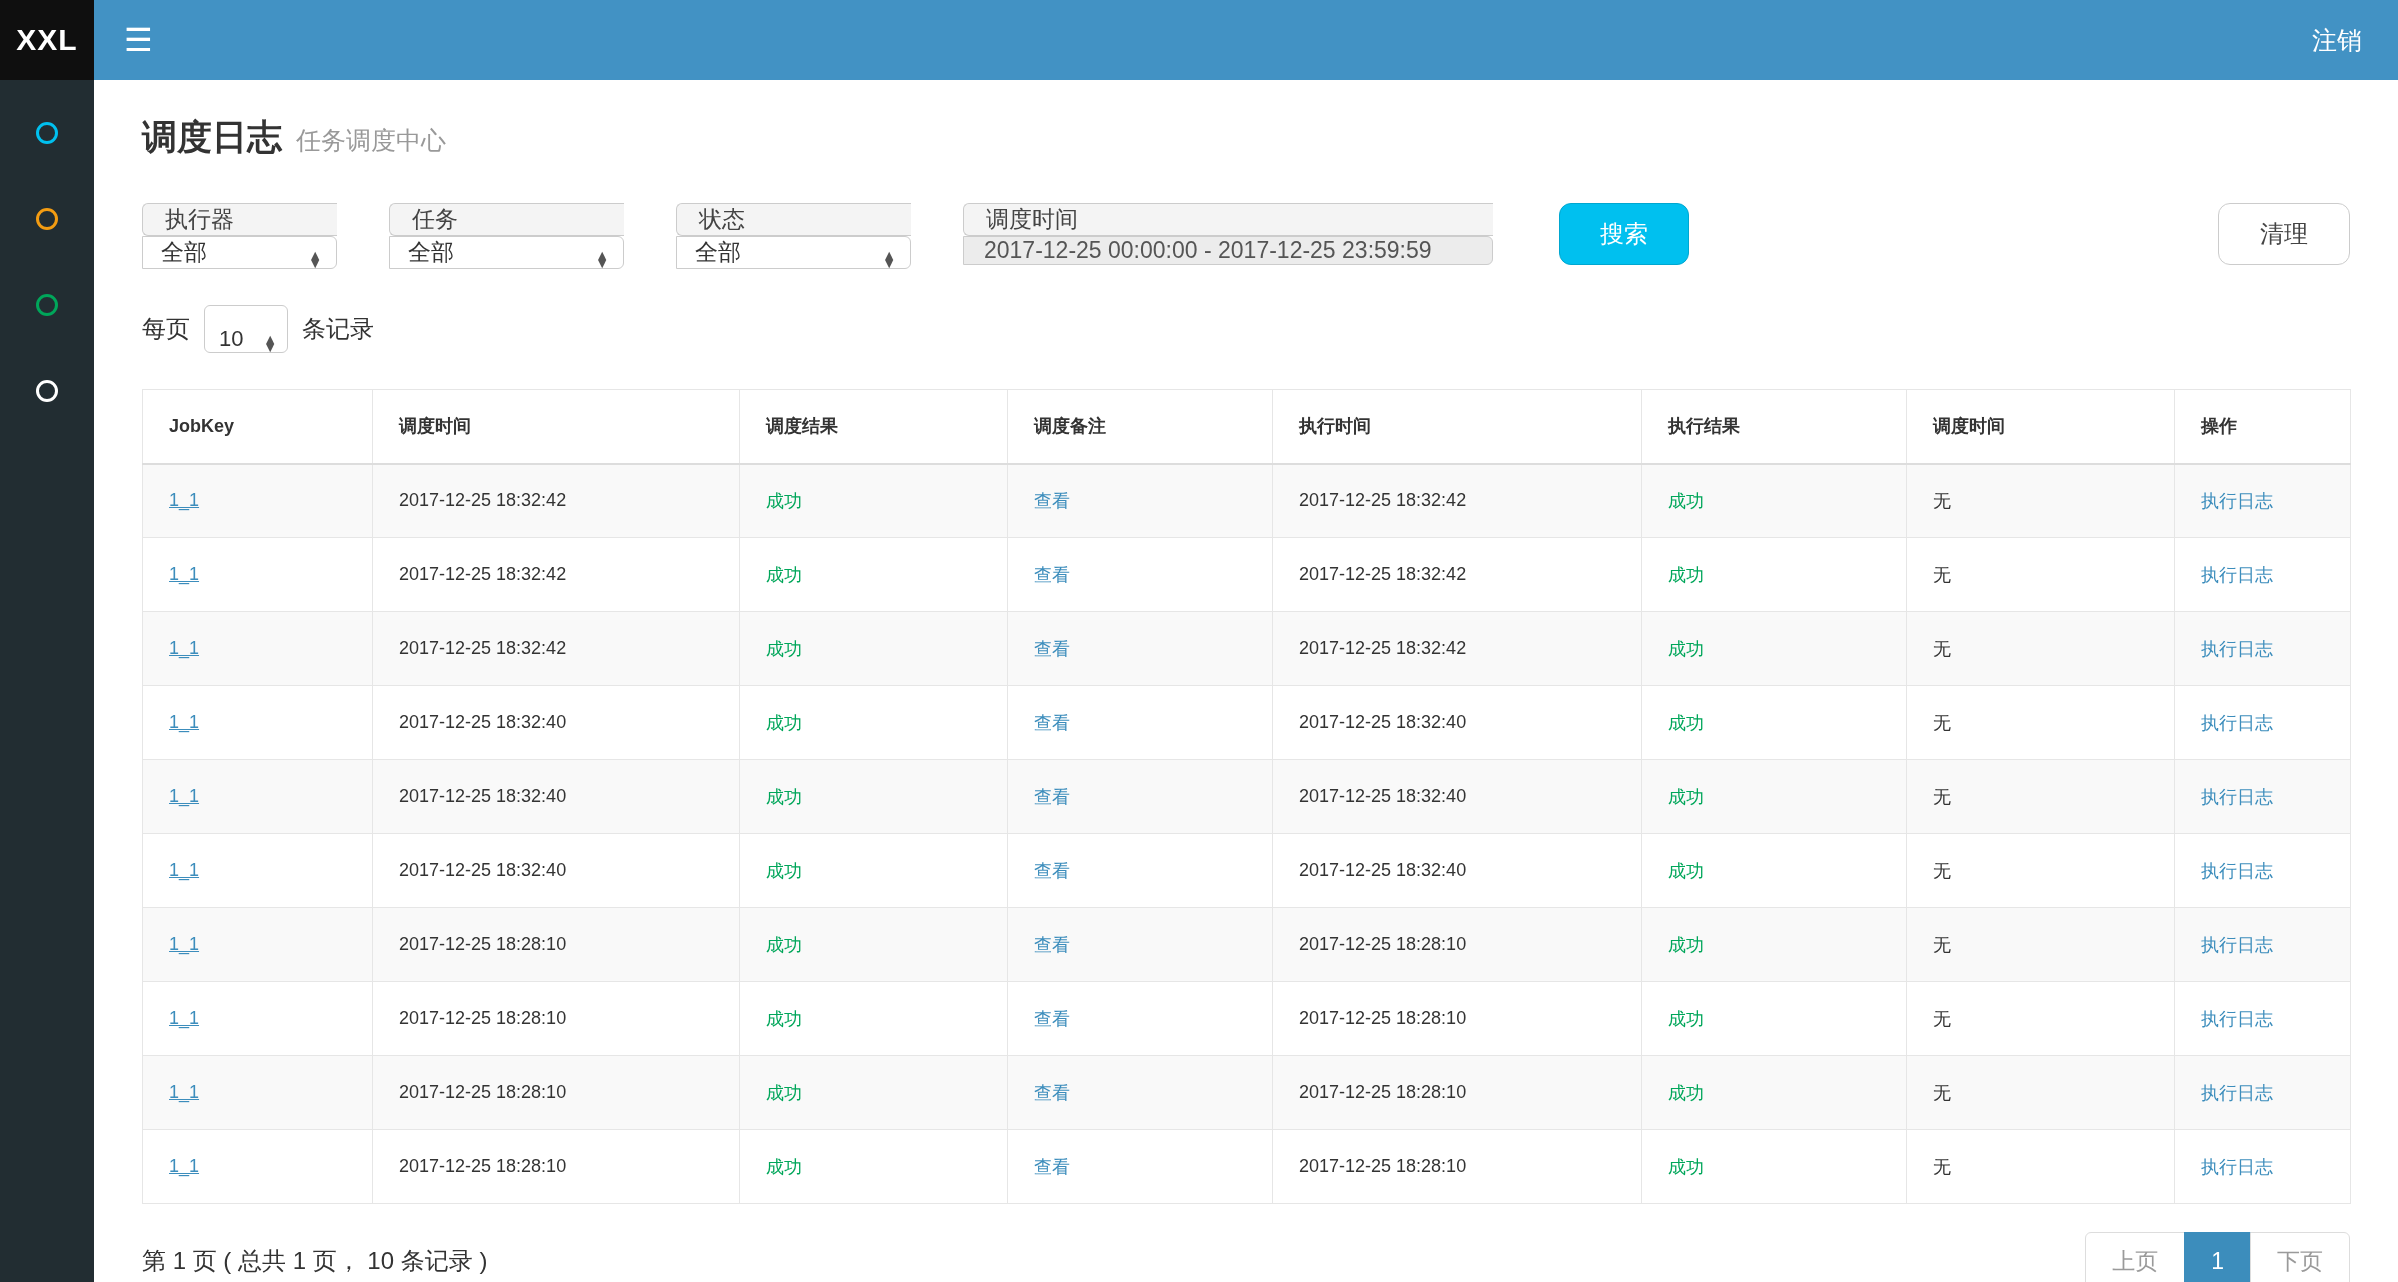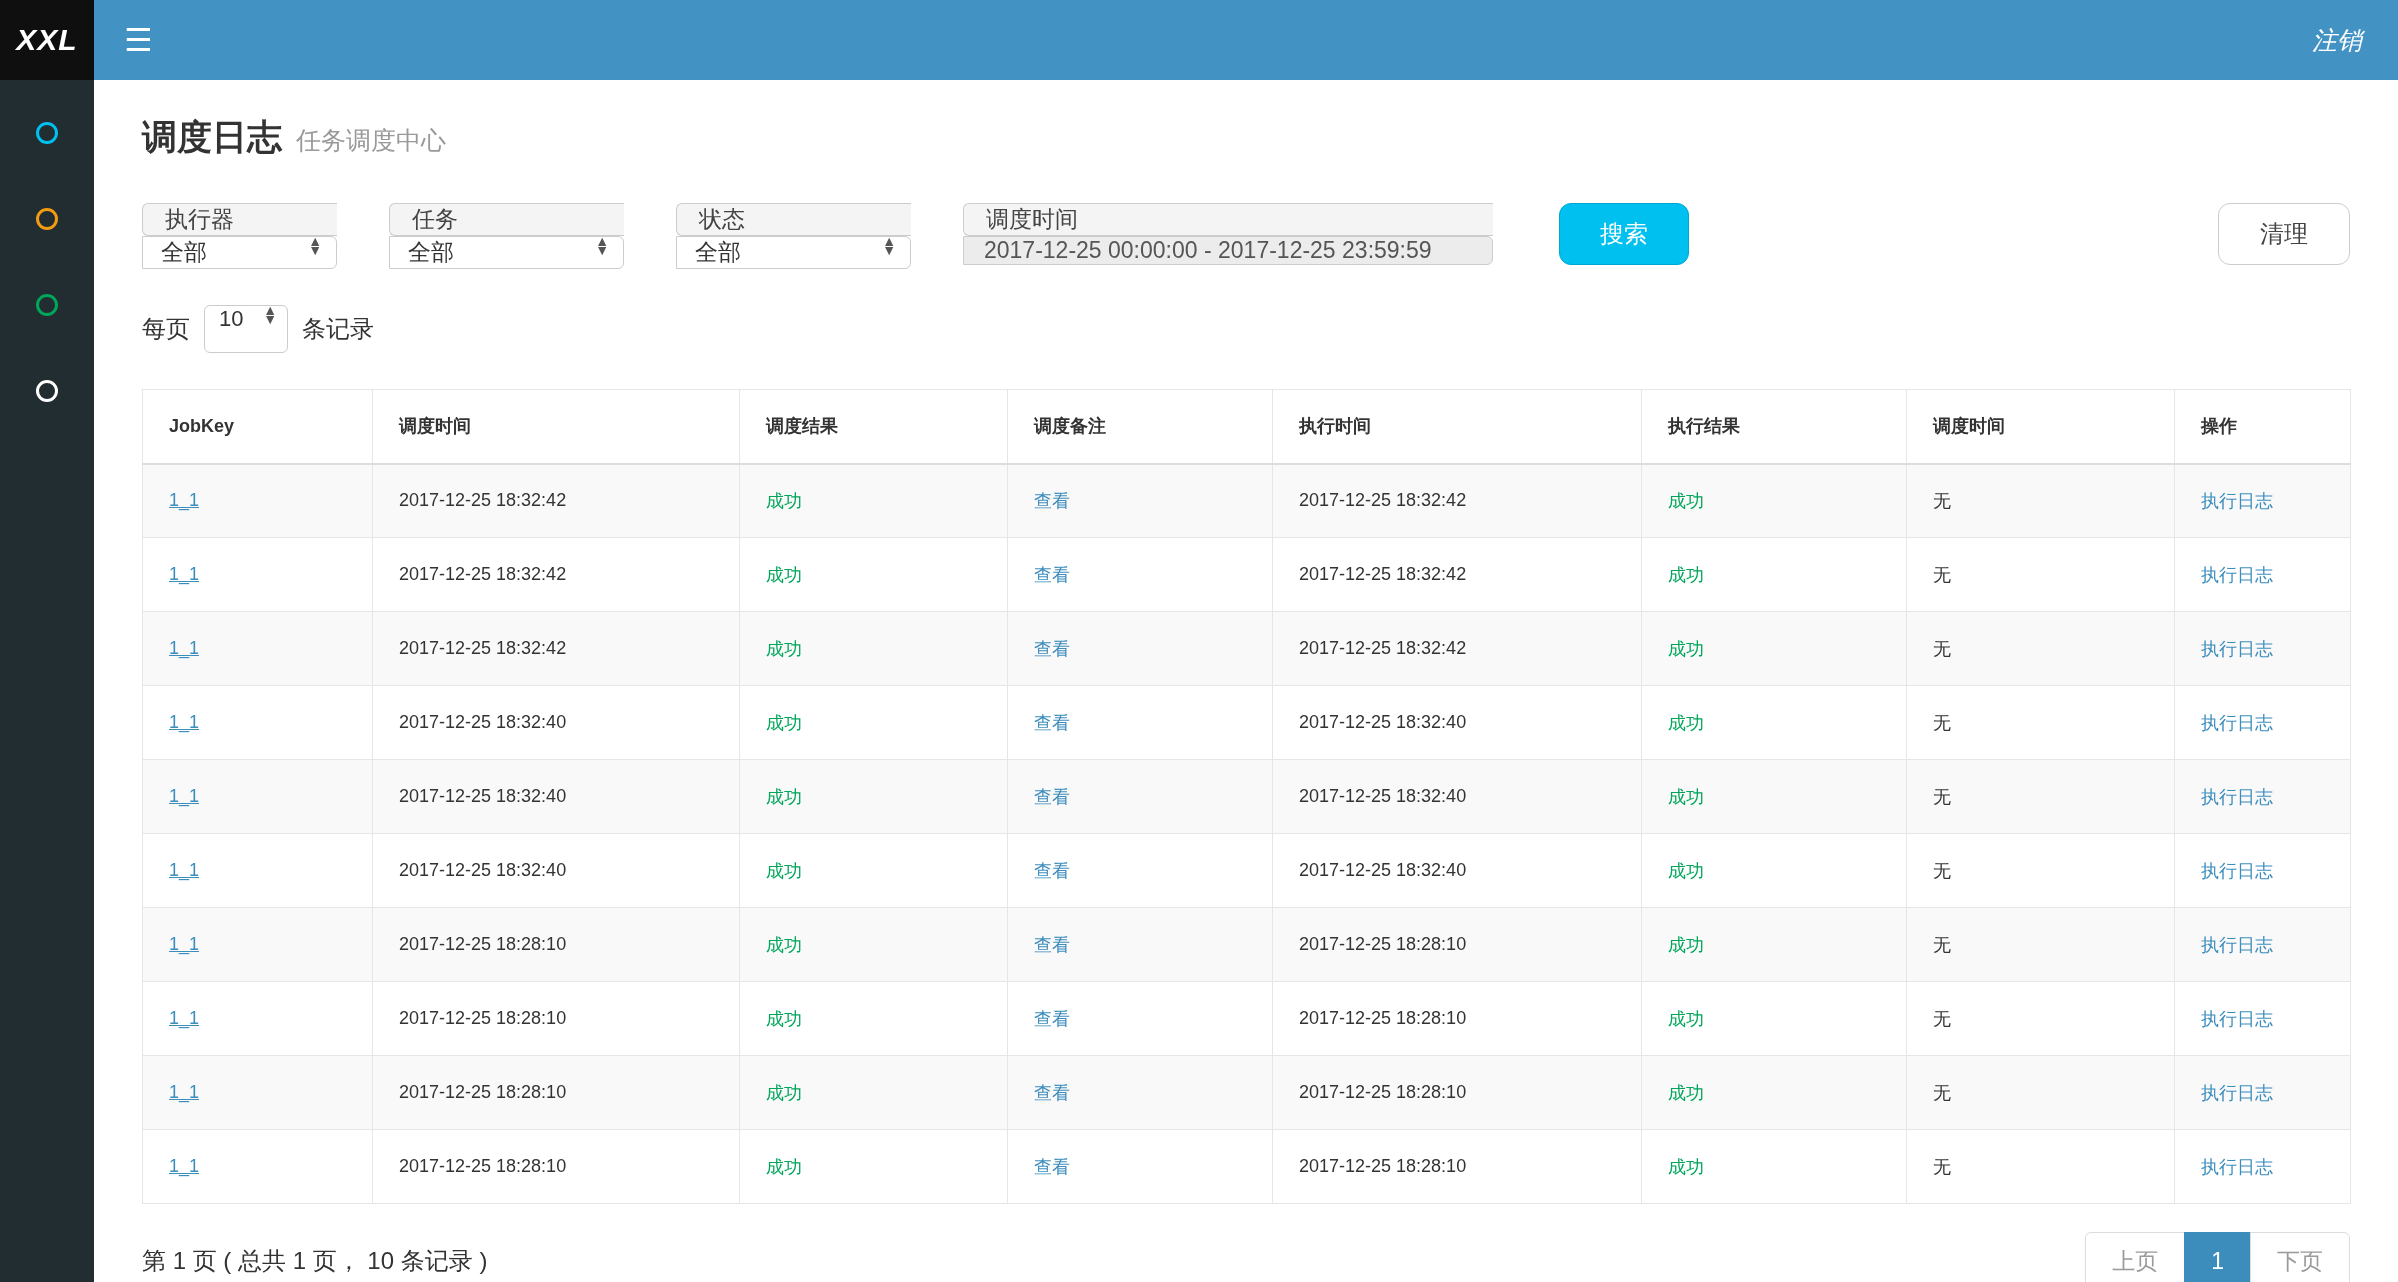--- a/index.html
+++ b/index.html
@@ -1,41 +1,41 @@
 <!DOCTYPE html>
 <html><head>
 <meta charset="utf-8">
 <style>
   * { box-sizing: border-box; margin: 0; padding: 0; }
   html, body { width: 2398px; height: 1282px; overflow: hidden; }
   body { font-family: "Liberation Sans", "DejaVu Sans", sans-serif; background: #ffffff; color: #333; }
   .app { position: relative; width: 2398px; height: 1282px; }
 
   
-  .navbar { position: absolute; top: 0; left: 0; right: 0; height: 80px; background: #4292c4; display: flex; align-items: stretch; z-index: 5; font-style: italic; }
+  .navbar { position: absolute; top: 0; left: 0; right: 0; height: 80px; background: #4292c4; display: flex; align-items: stretch; z-index: 5; }
   .logo { width: 94px; background: #0f0f0f; color: #fff; font-weight: 700; font-size: 30px; display: flex; align-items: center; justify-content: center; letter-spacing: 1px; }
   .hamburger { margin-left: 30px; align-self: center; color: #fff; font-size: 32px; line-height: 1; cursor: pointer; }
   .logout { margin-left: auto; margin-right: 36px; align-self: center; color: #fff; font-size: 25px; cursor: pointer; }
 
   
   .sidebar { position: absolute; top: 80px; left: 0; bottom: 0; width: 94px; background: #222d32; display: flex; flex-direction: column; align-items: center; padding-top: 42px; gap: 64px; }
   .ring { width: 22px; height: 22px; border-radius: 50%; border: 3px solid #fff; display: block; cursor: pointer; }
 
   
   .content { position: absolute; top: 80px; left: 94px; right: 0; bottom: 0; background: #fff; padding: 0 48px; }
   .content-header { margin-top: 34px; display: flex; align-items: baseline; }
   .content-header h1 { font-size: 35px; font-weight: 700; color: #333; }
   .content-header .subtitle { font-size: 25px; color: #999; font-weight: 400; margin-left: 14px; }
 
   
   .toolbar { margin-top: 42px; display: flex; align-items: center; }
   .igroup { display: flex; height: 62px; flex-direction: column; }
   .igroup + .igroup { margin-left: 52px; }
   .addon { background: #f4f4f4; border: 1px solid #ccc; border-right: 0; border-radius: 6px 0 0 6px; display: flex; align-items: center; padding: 0 22px; font-size: 23px; color: #444; white-space: nowrap; }
-  .selectbox { border: 1px solid #ccc; border-radius: 0 6px 6px 0; background: #fff; display: flex; align-items: flex-start; justify-content: space-between; padding: 0 14px 0 18px; font-size: 23px; color: #333; cursor: pointer; }
+  .selectbox { border: 1px solid #ccc; border-radius: 0 6px 6px 0; background: #fff; display: flex; align-items: flex-end; justify-content: space-between; padding: 0 14px 0 18px; font-size: 23px; color: #333; cursor: pointer; }
   .stepper { display: flex; flex-direction: column; align-items: center; justify-content: center; color: #555; font-size: 14px; line-height: 0.62; margin-left: 14px; }
   .sel-executor { width: 195px; }
   .sel-job, .sel-status { width: 235px; }
   .timeinput { width: 530px; height: 62px; border: 1px solid #ccc; border-radius: 0 6px 6px 0; background: #ececec; color: #555; font-size: 23px; padding: 0 20px; font-family: "Liberation Sans", "DejaVu Sans", sans-serif; }
   .btn { height: 62px; border-radius: 12px; font-size: 24px; display: flex; align-items: center; justify-content: center; cursor: pointer; font-family: inherit; }
   .btn-search { margin-left: 66px; width: 130px; background: #00c0ef; border: 1px solid #00a7d0; color: #fff; }
   .btn-clear { margin-left: auto; width: 132px; background: #fff; border: 1px solid #ccc; color: #444; }
 
   
   .pagesize { margin-top: 40px; display: flex; align-items: center; font-size: 24px; color: #333; }

